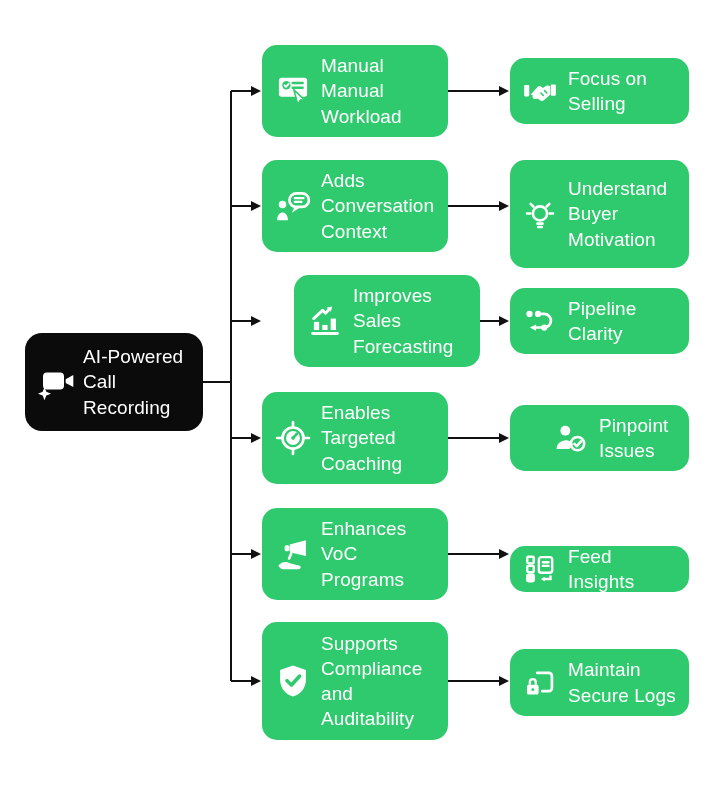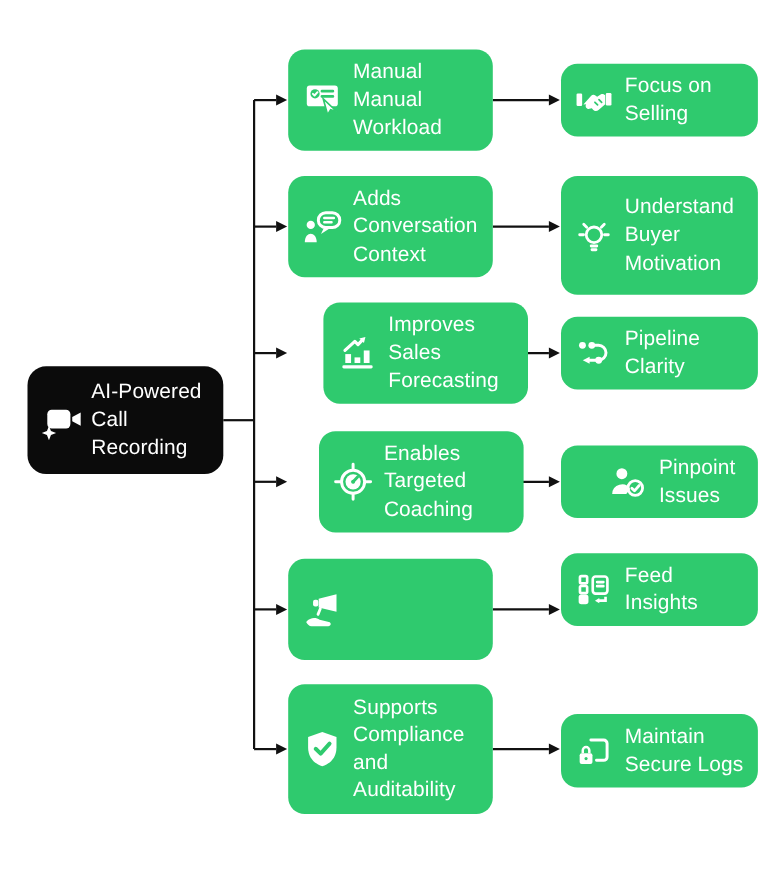--- a/index.html
+++ b/index.html
@@ -143,21 +143,21 @@
         <rect x="4.6" y="12.6" width="3.5" height="5.4" fill="#fff"></rect>
         <rect x="10.2" y="14.6" width="3.5" height="3.4" fill="#fff"></rect>
         <rect x="15.8" y="10.4" width="3.5" height="7.6" fill="#fff"></rect>
         <path d="M4.4 10.4 L10.4 4.9 L12.3 6.8 L14.6 4.5" stroke="#fff" stroke-width="1.9" fill="none" stroke-linecap="round" stroke-linejoin="round"></path>
         <polygon points="16.8,2.3 15.9,5.9 13.1,3.1" fill="#fff"></polygon>
       </svg>
     </span>
     <span class="label">Improves Sales Forecasting</span>
   </div>
 
-  <div class="node mid-node" style="top:392px;height:92px;margin-left:28px;">
+  <div class="node mid-node" style="top:392px;height:92px;">
     <span class="icon">
       <svg viewBox="0 0 24 24">
         <circle cx="12" cy="12" r="7" fill="none" stroke="#fff" stroke-width="1.8"></circle>
         <path d="M12 1.4 V4.6 M12 19.4 V22.6 M1.4 12 H4.6 M19.4 12 H22.6" stroke="#fff" stroke-width="1.8" stroke-linecap="round"></path>
         <circle cx="12" cy="12" r="4.6" fill="#fff"></circle>
         <line x1="12" y1="12" x2="14.7" y2="9.1" stroke="#2fca6e" stroke-width="1.8" stroke-linecap="round"></line>
         <circle cx="12" cy="12" r="1.2" fill="#2fca6e"></circle>
       </svg>
     </span>
     <span class="label">Enables Targeted Coaching</span>
@@ -165,20 +165,21 @@
 
   <div class="node mid-node" style="top:508px;height:92px;">
     <span class="icon">
       <svg viewBox="0 0 24 24">
         <path d="M20.6 2.8 V13.4 L9.8 10.8 V5.6 Z" fill="#fff"></path>
         <rect x="6.4" y="6.2" width="3.2" height="4" rx="1.2" fill="#fff"></rect>
         <path d="M10.8 11.6 l-1.4 3.4" stroke="#fff" stroke-width="1.7" stroke-linecap="round"></path>
         <path d="M2.2 19.6 c2.7-3 6.1-2.7 8.2-1.3 l5.6 1.4 c1.7 0.4 1.4 2.5-0.4 2.5 H5.4 c-1.3 0-2.3-1.1-3.2-2.6 z" fill="#fff"></path>
       </svg>
     </span>
+    <span class="label">Enhances VoC Programs</span>
   </div>
 
   <div class="node mid-node" style="top:622px;height:118px;">
     <span class="icon">
       <svg viewBox="0 0 24 24">
         <path d="M12 1.6 L20.6 4.7 V11 c0 5.9-3.6 9.8-8.6 11.4 C7 20.8 3.4 16.9 3.4 11 V4.7 Z" fill="#fff"></path>
         <path d="M8 11.8 L11 14.7 L16.4 8.7" stroke="#2fca6e" stroke-width="2.4" fill="none" stroke-linecap="round" stroke-linejoin="round"></path>
       </svg>
     </span>
     <span class="label">Supports Compliance and Auditability</span>
@@ -227,21 +228,21 @@
       <svg viewBox="0 0 24 24">
         <circle cx="8" cy="6.8" r="3.5" fill="#fff"></circle>
         <path d="M1.8 19.8 a6.3 6.3 0 0 1 11.6-3.2 l-2.6 3.2 z" fill="#fff"></path>
         <circle cx="16.6" cy="16" r="4.7" fill="none" stroke="#fff" stroke-width="1.8"></circle>
         <path d="M14.4 16.1 l1.7 1.7 3-3.4" stroke="#fff" stroke-width="1.8" fill="none" stroke-linecap="round" stroke-linejoin="round"></path>
       </svg>
     </span>
     <span class="label">Pinpoint Issues</span>
   </div>
 
-  <div class="node right-node" style="top:503px;height:66px;">
+  <div class="node right-node" style="top:546px;height:46px;">
     <span class="icon">
       <svg viewBox="0 0 24 24" fill="none" stroke="#fff" stroke-width="1.7">
         <rect x="3" y="3.4" width="4.6" height="4.6" rx="0.9"></rect>
         <rect x="3" y="9.7" width="4.6" height="4.6" rx="0.9"></rect>
         <rect x="3" y="16" width="4.6" height="4.6" rx="0.9" fill="#fff"></rect>
         <rect x="11.2" y="3.6" width="9.4" height="11" rx="1.8"></rect>
         <path d="M14 7.2 h4 M14 9.8 h4" stroke-linecap="round"></path>
         <path d="M19.4 16.6 v2.5 h-4.6"></path>
         <polygon points="15.4,17.4 12.6,19.1 15.4,20.8" fill="#fff" stroke="none"></polygon>
       </svg>

